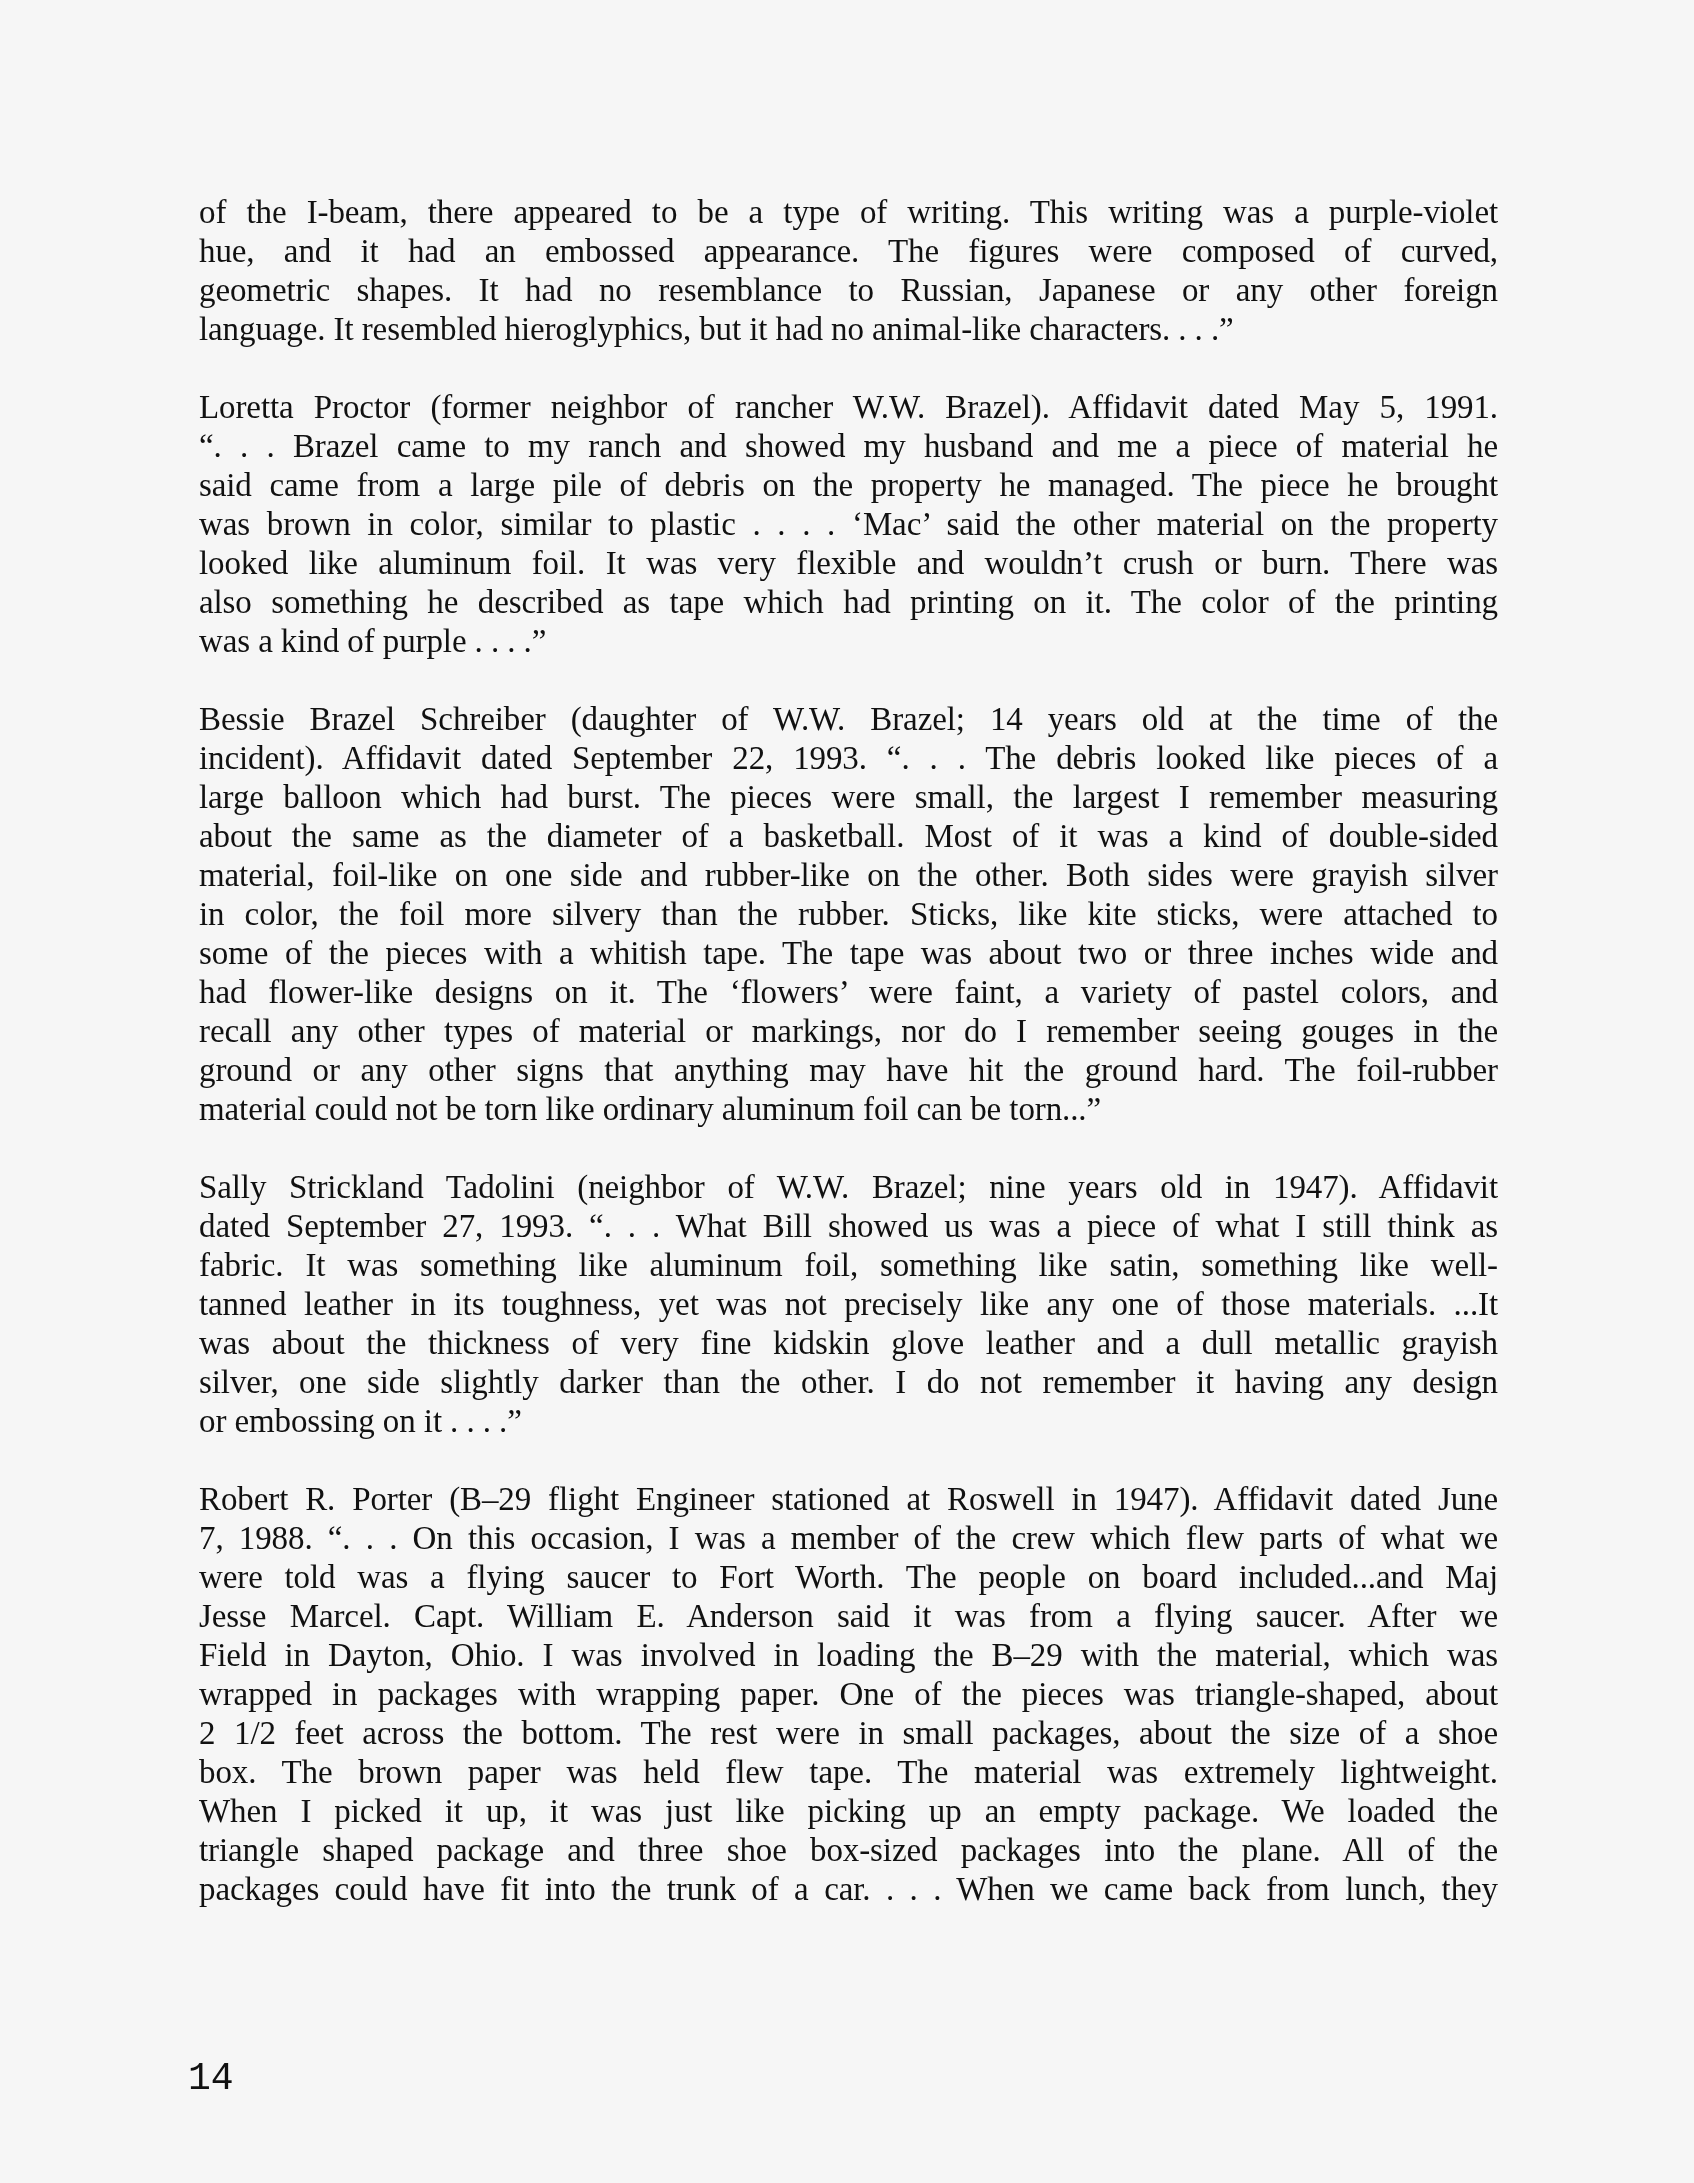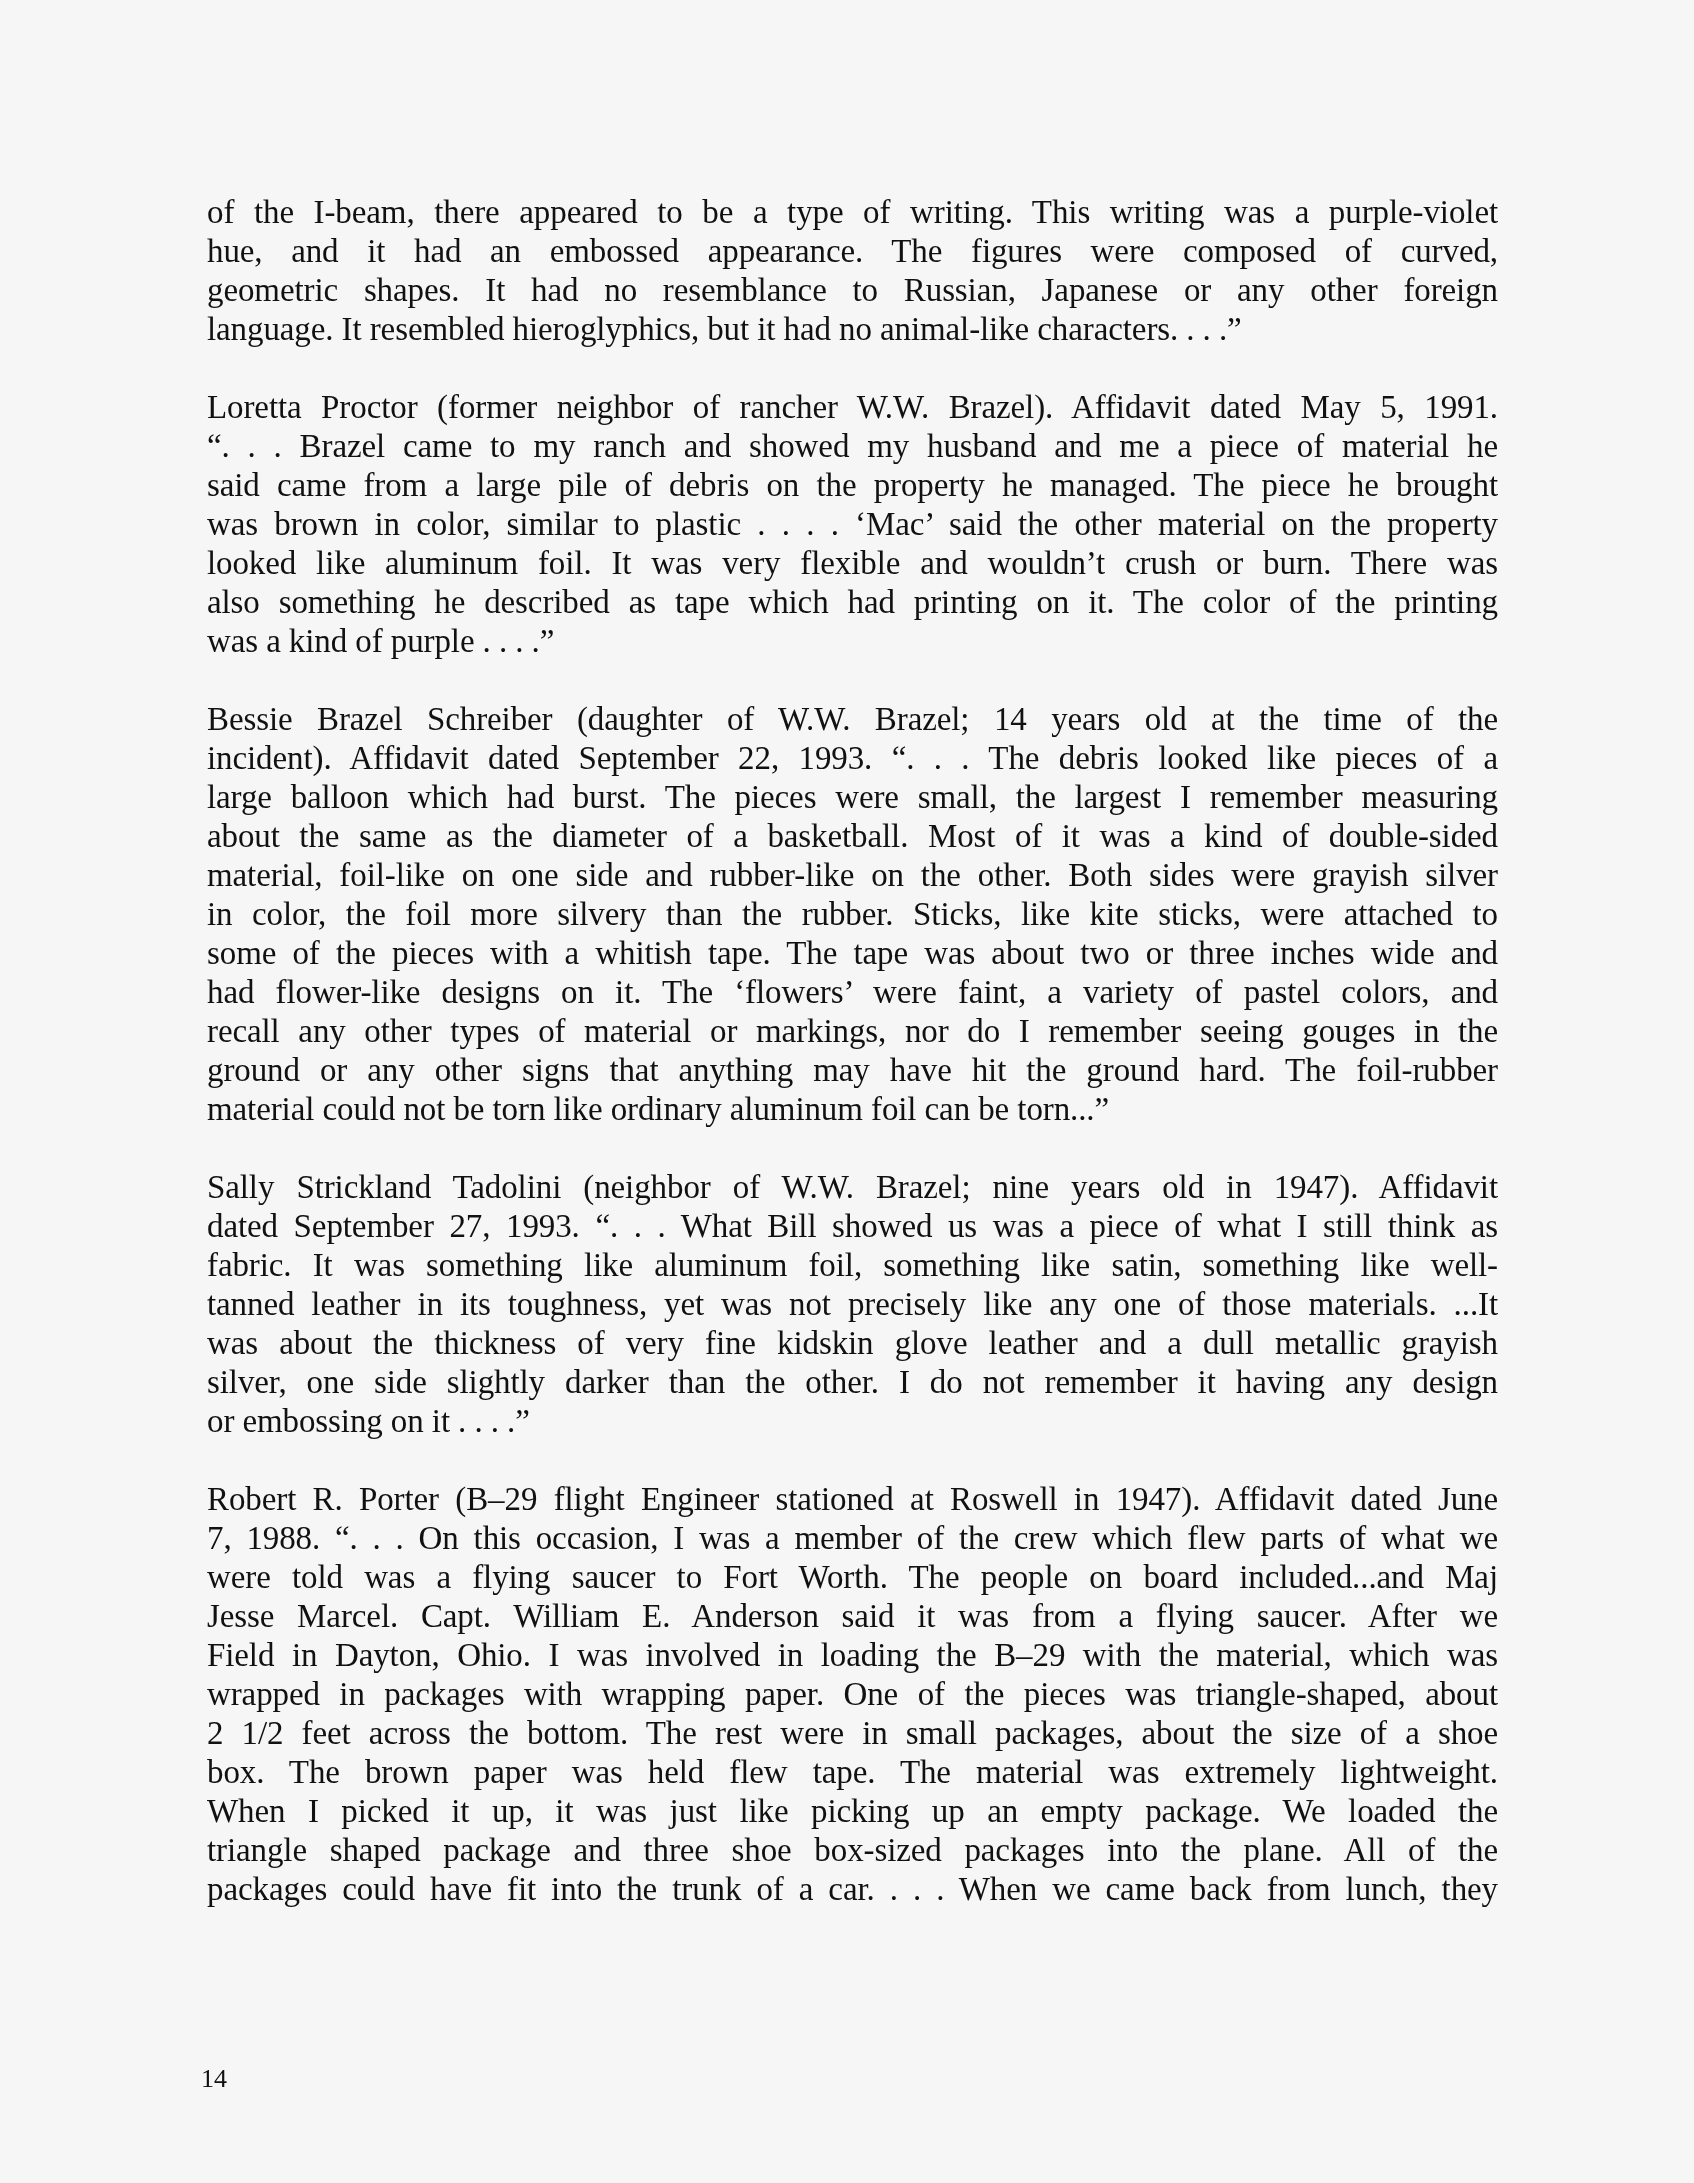--- a/index.html
+++ b/index.html
@@ -15,41 +15,42 @@
     font-family: "Liberation Serif", "DejaVu Serif", serif;
     color: #111111;
   }
   .page {
     position: absolute;
     left: 199px;
     top: 193px;
     width: 1299px;
   }
   .para {
-    margin: 0 0 39px 8px;
+    margin: 0 0 39px 0;
   }
   .line {
     display: block;
     font-size: 33px;
     line-height: 39px;
     height: 39px;
     white-space: nowrap;
     text-align: justify;
     text-align-last: justify;
     letter-spacing: -0.1px;
   }
   .line.last {
     text-align-last: left;
   }
   .page-number {
     position: absolute;
-    left: 201px;
+    left: 188px;
     top: 2060px;
-    font-size: 26px;
+    font-size: 38px;
     line-height: 37px;
+    font-family: Liberation Mono, monospace;
   }
 </style>
 </head>
 <body style="background: rgb(246, 246, 246); color: rgb(17, 17, 17);">
 
 <div class="page">
 
   <div class="para">
     <span class="line">of the I-beam, there appeared to be a type of writing. This writing was a purple-violet</span>
     <span class="line">hue, and it had an embossed appearance. The figures were composed of curved,</span>

